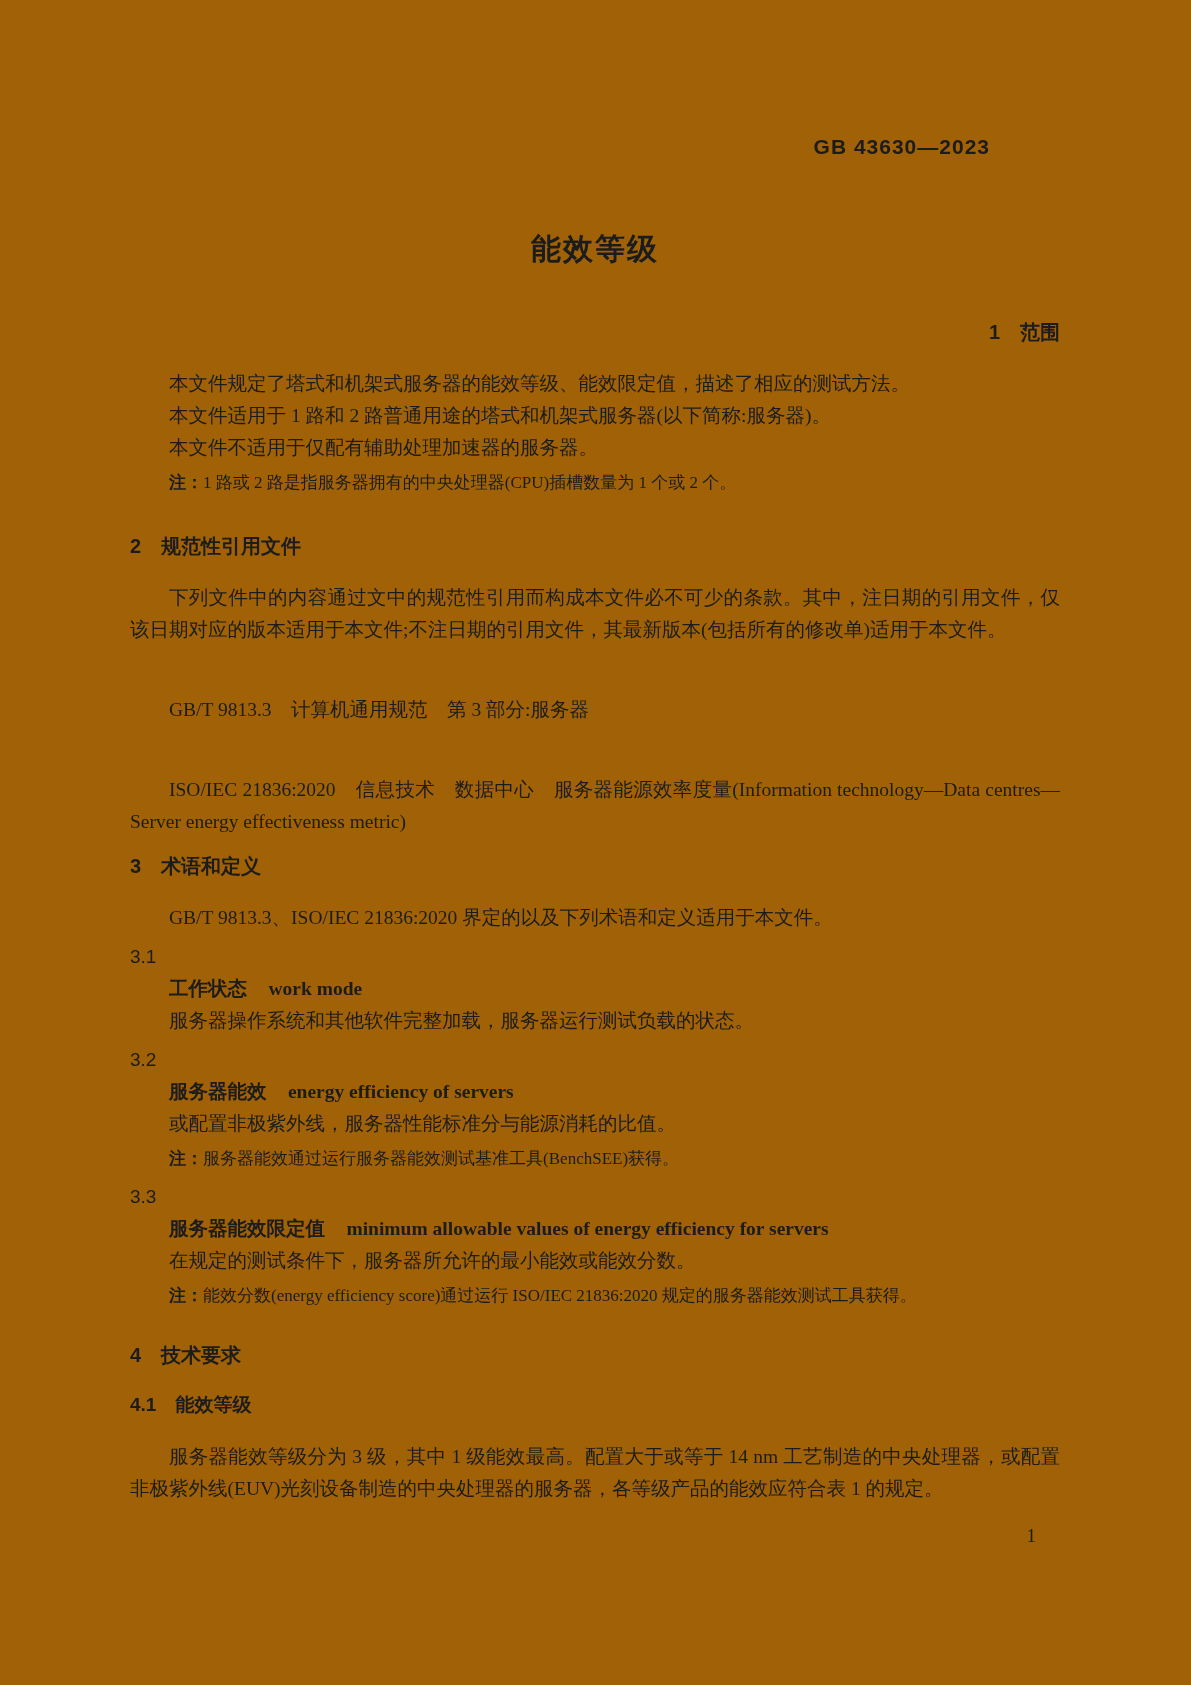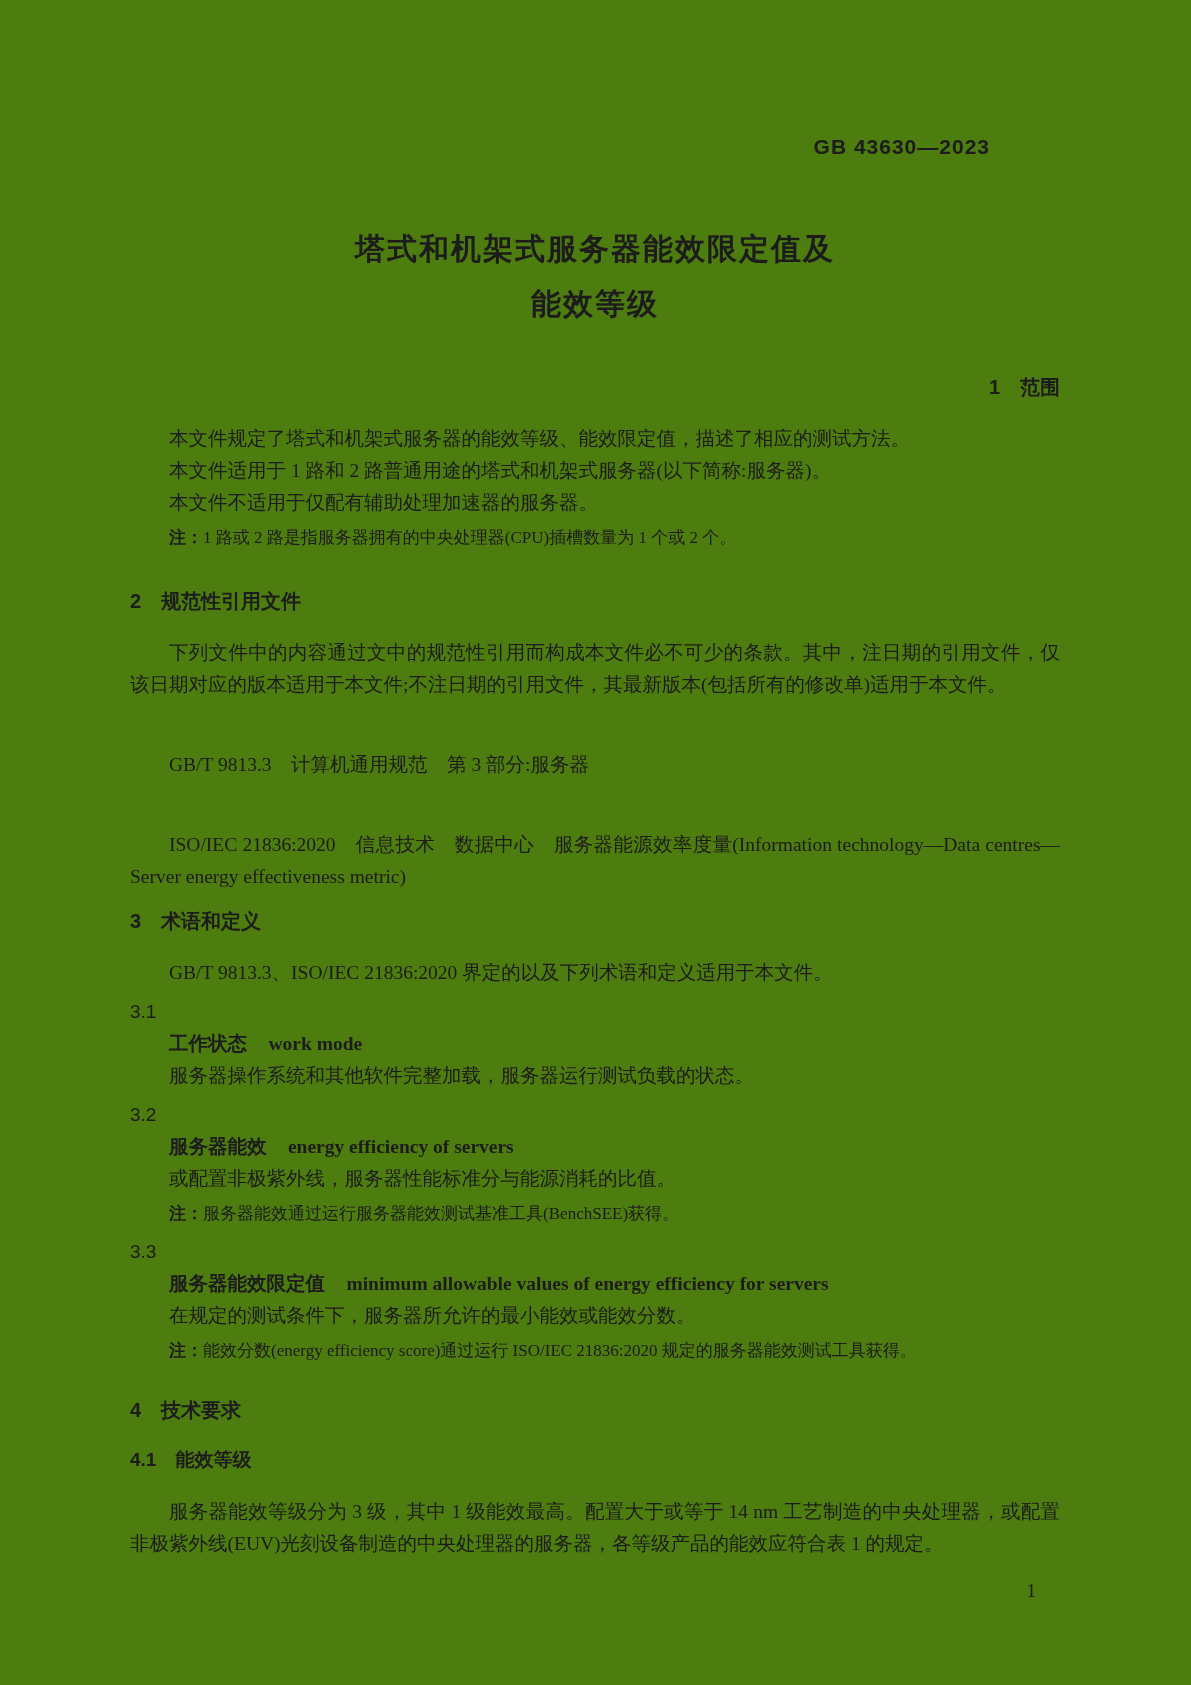--- a/index.html
+++ b/index.html
@@ -6,21 +6,21 @@
   html, body { background: #ffffff; }
   body {
     font-family: "Liberation Serif", "DejaVu Serif", serif;
     color: #1c1c1c;
   }
   .page {
     position: relative;
     width: 1191px;
     height: 1685px;
     margin: 0 auto;
-    background: #4d7c0f;
+    background: #a16207;
     padding: 135px 131px 0 130px;
     overflow: hidden;
   }
   .doc-number {
     text-align: right;
     padding-right: 70px;
     font-family: "Liberation Sans", "DejaVu Sans", sans-serif;
     font-weight: bold;
     font-size: 21px;
     line-height: 24px;
@@ -103,21 +103,20 @@
   }
 </style>
 </head>
 <body>
 
 <div class="page">
 
   <div class="doc-number">GB 43630—2023</div>
 
   <h1 class="doc-title">
-    <span class="title-line">塔式和机架式服务器能效限定值及</span>
     <span class="title-line">能效等级</span>
   </h1>
 
   <section>
     <h2 class="sec-heading mt-s1">1　范围</h2>
     <p class="body indent first-para">本文件规定了塔式和机架式服务器的能效等级、能效限定值，描述了相应的测试方法。</p>
     <p class="body indent">本文件适用于 1 路和 2 路普通用途的塔式和机架式服务器(以下简称:服务器)。</p>
     <p class="body indent">本文件不适用于仅配有辅助处理加速器的服务器。</p>
     <p class="note"><span class="note-label">注：</span><span>1 路或 2 路是指服务器拥有的中央处理器(CPU)插槽数量为 1 个或 2 个。</span></p>
   </section>

